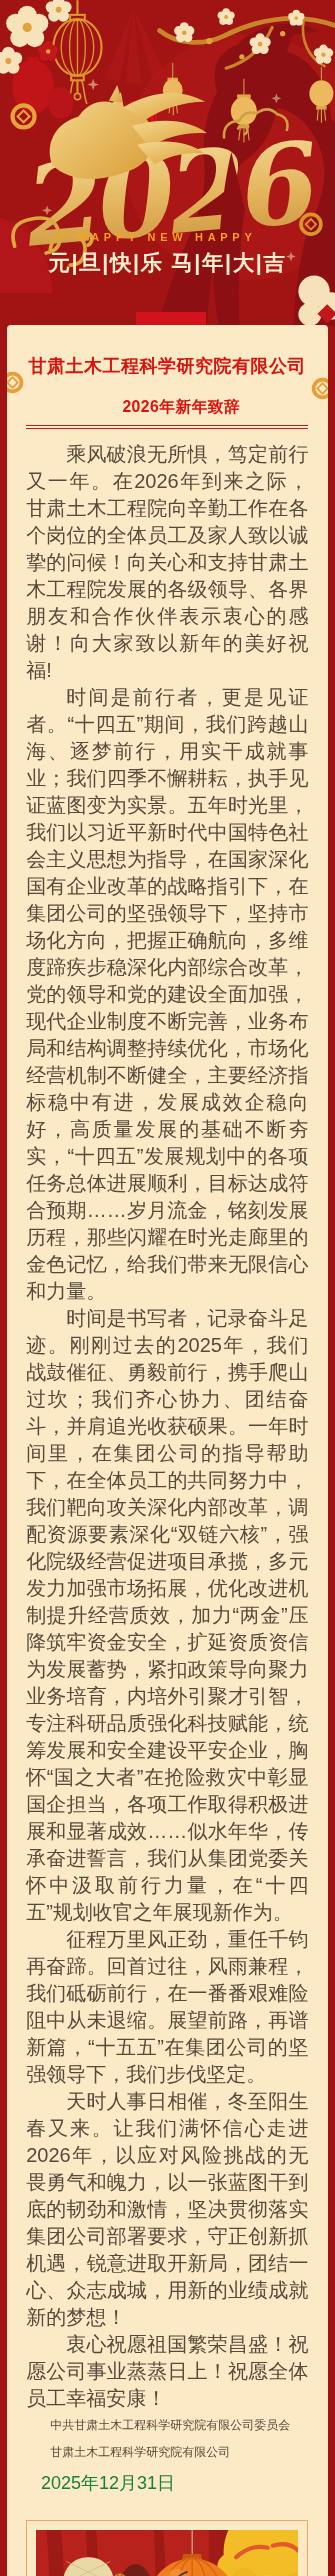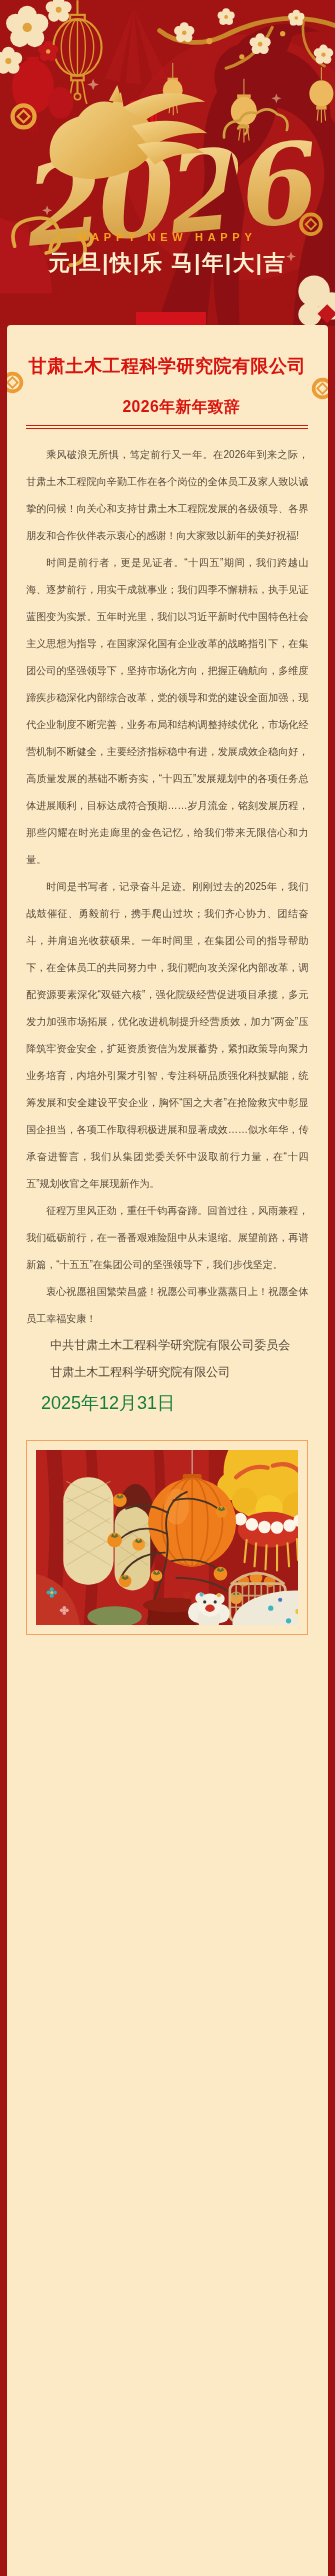--- a/index.html
+++ b/index.html
@@ -30,21 +30,21 @@
     padding:116px 19.4px 0 19.4px;box-sizing:border-box;}
   .title1{position:absolute;left:0;right:0;top:29px;text-align:center;
     font-size:18px;font-weight:bold;color:#d8140f;letter-spacing:0.5px;}
   .title2{position:absolute;left:0;right:0;top:72px;text-align:center;
     font-size:15.7px;font-weight:bold;color:#d8140f;letter-spacing:0.5px;margin-left:28px;}
   .rule{position:absolute;left:19.4px;right:19.4px;top:100px;height:1px;background:#cf1a10;}
   .rule2{position:absolute;left:19.4px;right:19.4px;top:103px;height:0.5px;background:#cf1a10;}
   .coin{position:absolute;width:23px;height:23px;}
   .coin.left{left:-6.3px;top:46px;}
   .coin.right{right:-6.3px;top:52px;}
-  .para{margin:0;font-size:10px;line-height:27px;color:#564a3c;
+  .para{margin:0;font-size:20px;line-height:27px;color:#564a3c;
     text-align:justify;text-indent:2em;}
   .sig{margin:0;font-size:12px;line-height:27px;color:#564a3c;text-indent:2em;}
   .date{margin:4px;font-size:18px;line-height:27px;color:#15803d;text-indent:0.6em;}
   .photo-frame{margin-top:23px;border:1.6px solid #f0a45f;padding:9px;}
   .photo{width:262px;height:175px;overflow:hidden;}
 </style>
 </head>
 <body>
 
 <div id="page">
@@ -239,20 +239,21 @@
     </svg>
     <svg class="coin right" viewBox="0 0 44 44">
       <circle cx="22" cy="22" r="17" fill="none" stroke="#ec9c35" stroke-width="7"></circle>
       <rect x="15" y="15" width="14" height="14" transform="rotate(45 22 22)" fill="none" stroke="#ec9c35" stroke-width="3.5"></rect>
     </svg>
 
     <p class="para">乘风破浪无所惧，笃定前行又一年。在2026年到来之际，甘肃土木工程院向辛勤工作在各个岗位的全体员工及家人致以诚挚的问候！向关心和支持甘肃土木工程院发展的各级领导、各界朋友和合作伙伴表示衷心的感谢！向大家致以新年的美好祝福!</p>
     <p class="para">时间是前行者，更是见证者。“十四五”期间，我们跨越山海、逐梦前行，用实干成就事业；我们四季不懈耕耘，执手见证蓝图变为实景。五年时光里，我们以习近平新时代中国特色社会主义思想为指导，在国家深化国有企业改革的战略指引下，在集团公司的坚强领导下，坚持市场化方向，把握正确航向，多维度蹄疾步稳深化内部综合改革，党的领导和党的建设全面加强，现代企业制度不断完善，业务布局和结构调整持续优化，市场化经营机制不断健全，主要经济指标稳中有进，发展成效企稳向好，高质量发展的基础不断夯实，“十四五”发展规划中的各项任务总体进展顺利，目标达成符合预期……岁月流金，铭刻发展历程，那些闪耀在时光走廊里的金色记忆，给我们带来无限信心和力量。</p>
     <p class="para">时间是书写者，记录奋斗足迹。刚刚过去的2025年，我们战鼓催征、勇毅前行，携手爬山过坎；我们齐心协力、团结奋斗，并肩追光收获硕果。一年时间里，在集团公司的指导帮助下，在全体员工的共同努力中，我们靶向攻关深化内部改革，调配资源要素深化“双链六核”，强化院级经营促进项目承揽，多元发力加强市场拓展，优化改进机制提升经营质效，加力“两金”压降筑牢资金安全，扩延资质资信为发展蓄势，紧扣政策导向聚力业务培育，内培外引聚才引智，专注科研品质强化科技赋能，统筹发展和安全建设平安企业，胸怀“国之大者”在抢险救灾中彰显国企担当，各项工作取得积极进展和显著成效……似水年华，传承奋进誓言，我们从集团党委关怀中汲取前行力量，在“十四五”规划收官之年展现新作为。</p>
     <p class="para">征程万里风正劲，重任千钧再奋蹄。回首过往，风雨兼程，我们砥砺前行，在一番番艰难险阻中从未退缩。展望前路，再谱新篇，“十五五”在集团公司的坚强领导下，我们步伐坚定。</p>
+    <p class="para">天时人事日相催，冬至阳生春又来。让我们满怀信心走进2026年，以应对风险挑战的无畏勇气和魄力，以一张蓝图干到底的韧劲和激情，坚决贯彻落实集团公司部署要求，守正创新抓机遇，锐意进取开新局，团结一心、众志成城，用新的业绩成就新的梦想！</p>
     <p class="para">衷心祝愿祖国繁荣昌盛！祝愿公司事业蒸蒸日上！祝愿全体员工幸福安康！</p>
     <p class="sig">中共甘肃土木工程科学研究院有限公司委员会</p>
     <p class="sig">甘肃土木工程科学研究院有限公司</p>
     <p class="date">2025年12月31日</p>
 
     <div class="photo-frame">
       <div class="photo">
         <svg width="262" height="175" viewBox="0 0 500 334">
           <rect width="500" height="334" fill="#b7221d"></rect>
           <g fill="#9e1a16">

